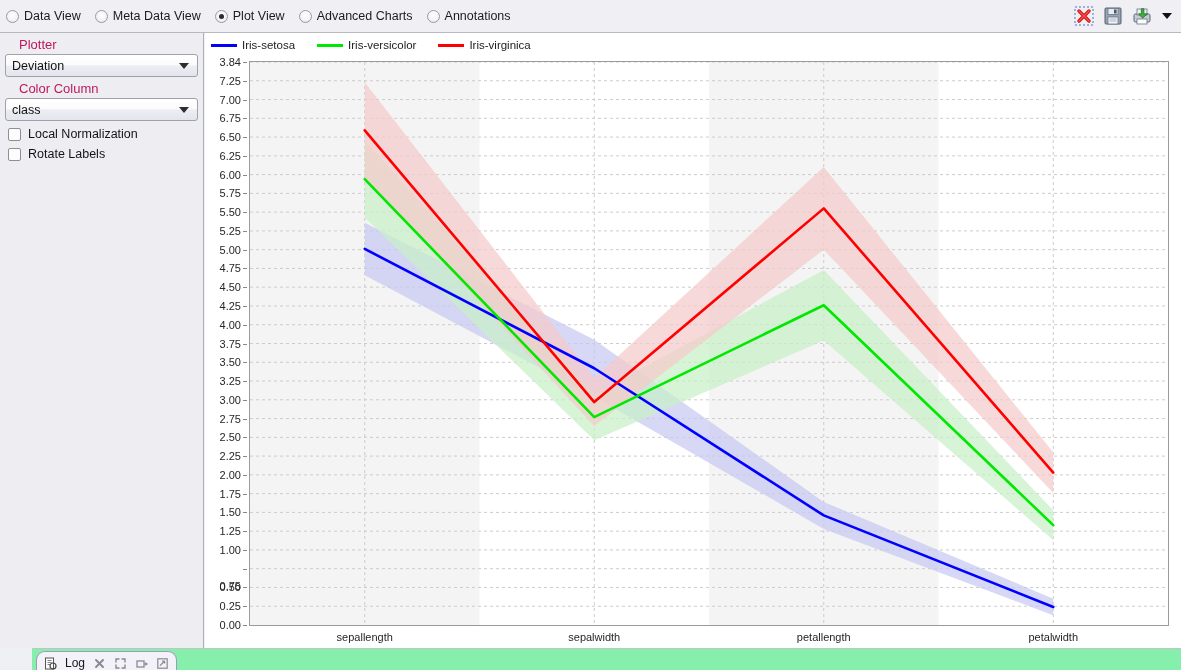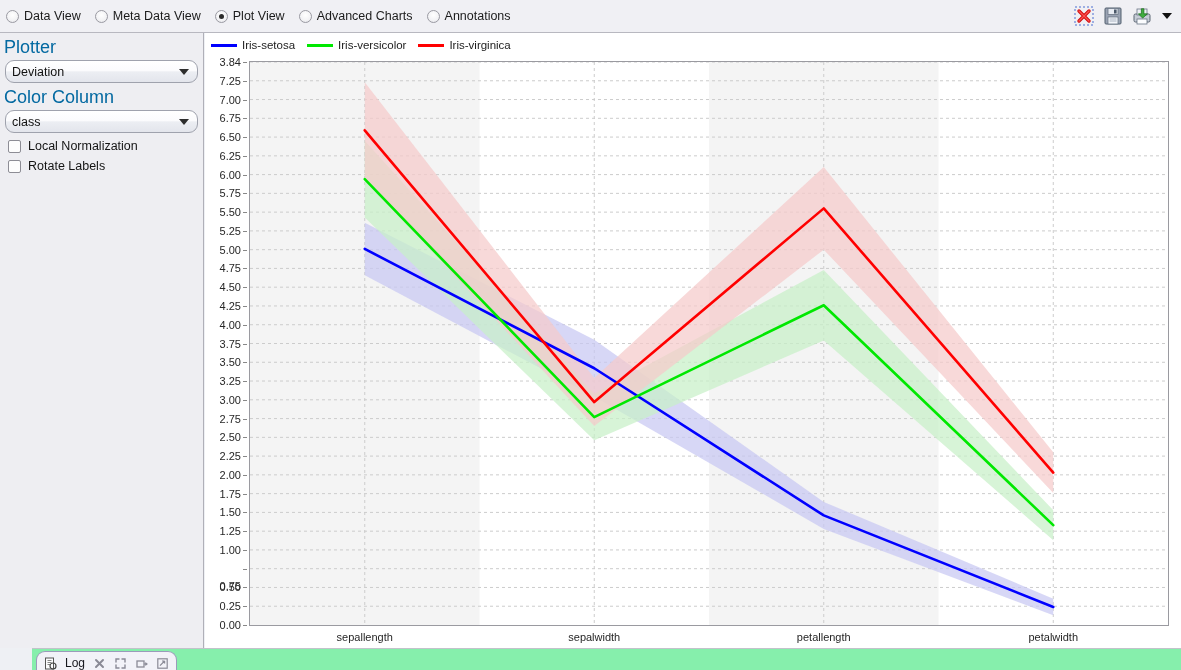--- a/index.html
+++ b/index.html
@@ -54,28 +54,29 @@
   }
 
   
   .sidebar {
     position: absolute; left: 0; top: 33px;
     width: 204px; height: 615px;
     background: #eeeef2;
     border-right: 1px solid #b0b0b8;
   }
   .side-label {
-    font-size: 18px; color: #0369a1;
+    font-size: 13px; color: #be185d;
     padding: 4px 0 2px 4px;
+    margin-left: 15px;
   }
   .combo {
     margin: 0 5px;
     height: 23px;
     border: 1px solid #9fa2ad;
-    border-radius: 9px;
+    border-radius: 3px;
     background: linear-gradient(to bottom, #ffffff 0%, #fbfbfd 46%, #eceef3 52%, #e3e5ec 100%);
     display: flex; align-items: center;
     padding: 0 2px 0 6px;
     position: relative;
   }
   .combo-text { font-size: 12.5px; color: #111; flex: 1; }
   .combo-arrow {
     width: 0; height: 0;
     border-left: 5px solid transparent;
     border-right: 5px solid transparent;
@@ -92,21 +93,21 @@
   .check-label { font-size: 12.5px; color: #141414; }
 
   
   .plotpanel {
     position: absolute; left: 205px; top: 33px;
     width: 976px; height: 615px;
     background: #ffffff;
   }
   .legend {
     position: absolute; left: 6px; top: 2px;
-    display: flex; align-items: center; gap: 12px;
+    display: flex; align-items: center; gap: 22px;
     height: 20px;
   }
   .leg-item { display: flex; align-items: center; gap: 5px; }
   .leg-swatch { width: 26px; height: 3px; flex: none; }
   .leg-text { font-size: 11.5px; color: #1c1c1c; white-space: nowrap; }
 
   .chart-wrap {
     position: absolute; left: 0; top: 23px;
     width: 976px; height: 592px;
   }

